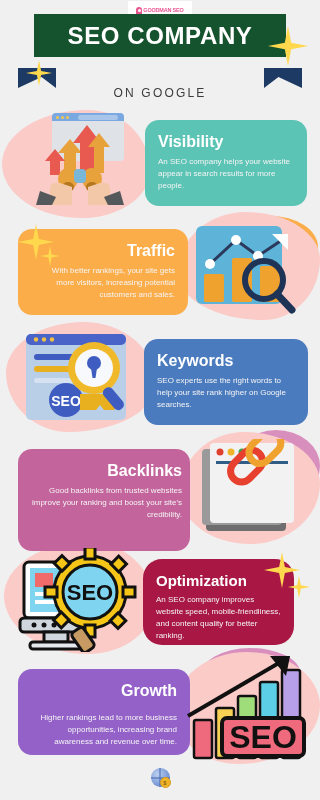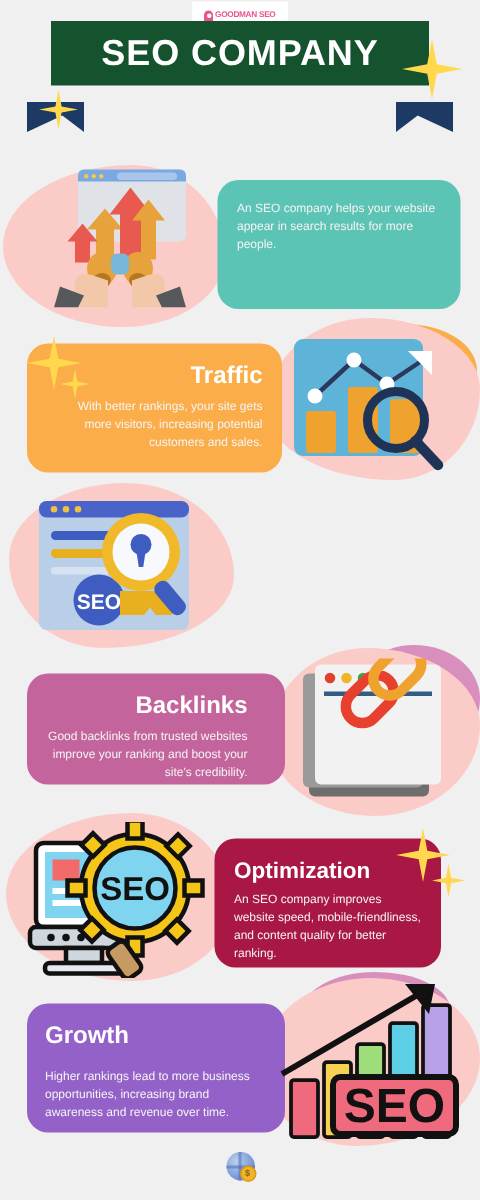--- a/index.html
+++ b/index.html
@@ -62,29 +62,29 @@
   .card.visibility .body{font-size:8px;line-height:12px;}
 
   .card.traffic{left:18px;top:229px;width:170px;height:86px;background:#fbad4a;padding:13px 13px 0 24px;text-align:right;}
   .card.traffic .title{font-size:16px;margin-bottom:5px;}
   .card.traffic .body{font-size:8px;line-height:12px;}
 
   .card.keywords{left:144px;top:339px;width:164px;height:86px;background:#4a7bbe;padding:13px 12px 0 13px;}
   .card.keywords .title{font-size:16px;margin-bottom:5px;}
   .card.keywords .body{font-size:8px;line-height:12px;}
 
-  .card.backlinks{left:18px;top:449px;width:172px;height:74px;background:#c4649c;padding:13px 25px 0 12px;text-align:right;}
+  .card.backlinks{left:18px;top:449px;width:172px;height:102px;background:#c4649c;padding:13px 8px 0 12px;text-align:right;}
   .card.backlinks .title{font-size:16px;margin-bottom:5px;}
   .card.backlinks .body{font-size:8px;line-height:12px;}
 
-  .card.optimization{left:143px;top:559px;width:151px;height:86px;background:#a91745;padding:13px 12px 0 13px;}
+  .card.optimization{left:143px;top:559px;width:151px;height:86px;background:#a91745;padding:13px 12px 0 13px;border-radius:19px;}
   .card.optimization .title{font-size:15px;margin-bottom:5px;}
   .card.optimization .body{font-size:8px;line-height:12px;}
 
-  .card.growth{left:18px;top:669px;width:172px;height:86px;background:#9461c9;padding:13px 13px 0 12px;text-align:left;}
+  .card.growth{left:18px;top:669px;width:172px;height:86px;background:#9461c9;padding:13px 13px 0 12px;text-align:right;}
   .card.growth .title{font-size:16px;margin-bottom:5px;}
   .card.growth .body{font-size:8px;line-height:12px;margin-top:12px;}
 
   
   .illus{position:absolute;z-index:6;}
 
   
   .win{position:absolute;background:#dfe3e8;border-radius:4px;}
   .win-bar{position:absolute;left:0;top:0;width:100%;height:8px;background:#7aa8e0;border-radius:4px 4px 0 0;}
   .dot{position:absolute;width:3px;height:3px;border-radius:50%;top:2.5px;}
@@ -120,32 +120,34 @@
     </div>
   </div>
 
   <div class="tail left"></div>
   <div class="tail right"></div>
   <div class="banner">
     <div class="banner-title">SEO COMPANY</div>
   </div>
   <div class="spark" style="left:268px;top:26px;width:40px;height:40px;"></div>
   <div class="spark" style="left:26px;top:60px;width:26px;height:26px;"></div>
+  <div class="sub2">ON GOOGLE</div>
 
   <div class="blob o1"></div>
   <div class="blob dark d1"></div>
   <div class="blob dark d2"></div>
   <div class="blob b1"></div>
   <div class="blob b2"></div>
   <div class="blob b3"></div>
   <div class="blob b4"></div>
   <div class="blob b5"></div>
   <div class="blob b6"></div>
 
   <div class="card visibility">
+    <div class="title">Visibility</div>
     <div class="body">An SEO company helps your website appear in search results for more people.</div>
   </div>
   <div class="illus" style="left:30px;top:113px;width:100px;height:92px;">
     <div class="win" style="left:22px;top:0;width:72px;height:48px;">
       <div class="win-bar"></div>
       <div class="dot" style="left:4px;background:#f5c84c;"></div>
       <div class="dot" style="left:9px;background:#f5c84c;"></div>
       <div class="dot" style="left:14px;background:#f5c84c;"></div>
       <div style="position:absolute;left:26px;top:1.5px;width:40px;height:5px;border-radius:3px;background:#a9c6ea;"></div>
     </div>
@@ -181,20 +183,24 @@
       <polyline points="18,42 44,18 66,34 90,18" fill="none" stroke="#2b3a5c" stroke-width="3"></polyline>
       <path d="M80 12 L96 12 L96 28 Z" fill="#ffffff"></path>
       <circle cx="18" cy="42" r="5" fill="#ffffff"></circle>
       <circle cx="44" cy="18" r="5" fill="#ffffff"></circle>
       <circle cx="66" cy="34" r="5" fill="#ffffff"></circle>
       <circle cx="72" cy="58" r="19" fill="none" stroke="#1f3356" stroke-width="6"></circle>
       <line x1="85" y1="72" x2="100" y2="88" stroke="#1f3356" stroke-width="7" stroke-linecap="round"></line>
     </svg>
   </div>
 
+  <div class="card keywords">
+    <div class="title">Keywords</div>
+    <div class="body">SEO experts use the right words to help your site rank higher on Google searches.</div>
+  </div>
   <div class="illus" style="left:22px;top:332px;width:116px;height:92px;">
     <svg viewBox="0 0 116 92" style="width:116px;height:92px;">
       <rect x="4" y="2" width="100" height="86" rx="5" fill="#b9cfe8"></rect>
       <rect x="4" y="2" width="100" height="11" rx="5" fill="#4a63c8"></rect>
       <circle cx="14" cy="7.5" r="2.2" fill="#f0c040"></circle>
       <circle cx="22" cy="7.5" r="2.2" fill="#f0c040"></circle>
       <circle cx="30" cy="7.5" r="2.2" fill="#f0c040"></circle>
       <rect x="12" y="22" width="44" height="6" rx="3" fill="#3f5cc0"></rect>
       <rect x="12" y="34" width="54" height="6" rx="3" fill="#e8b01e"></rect>
       <rect x="12" y="46" width="40" height="5" rx="2.5" fill="#d6e2f2"></rect>

